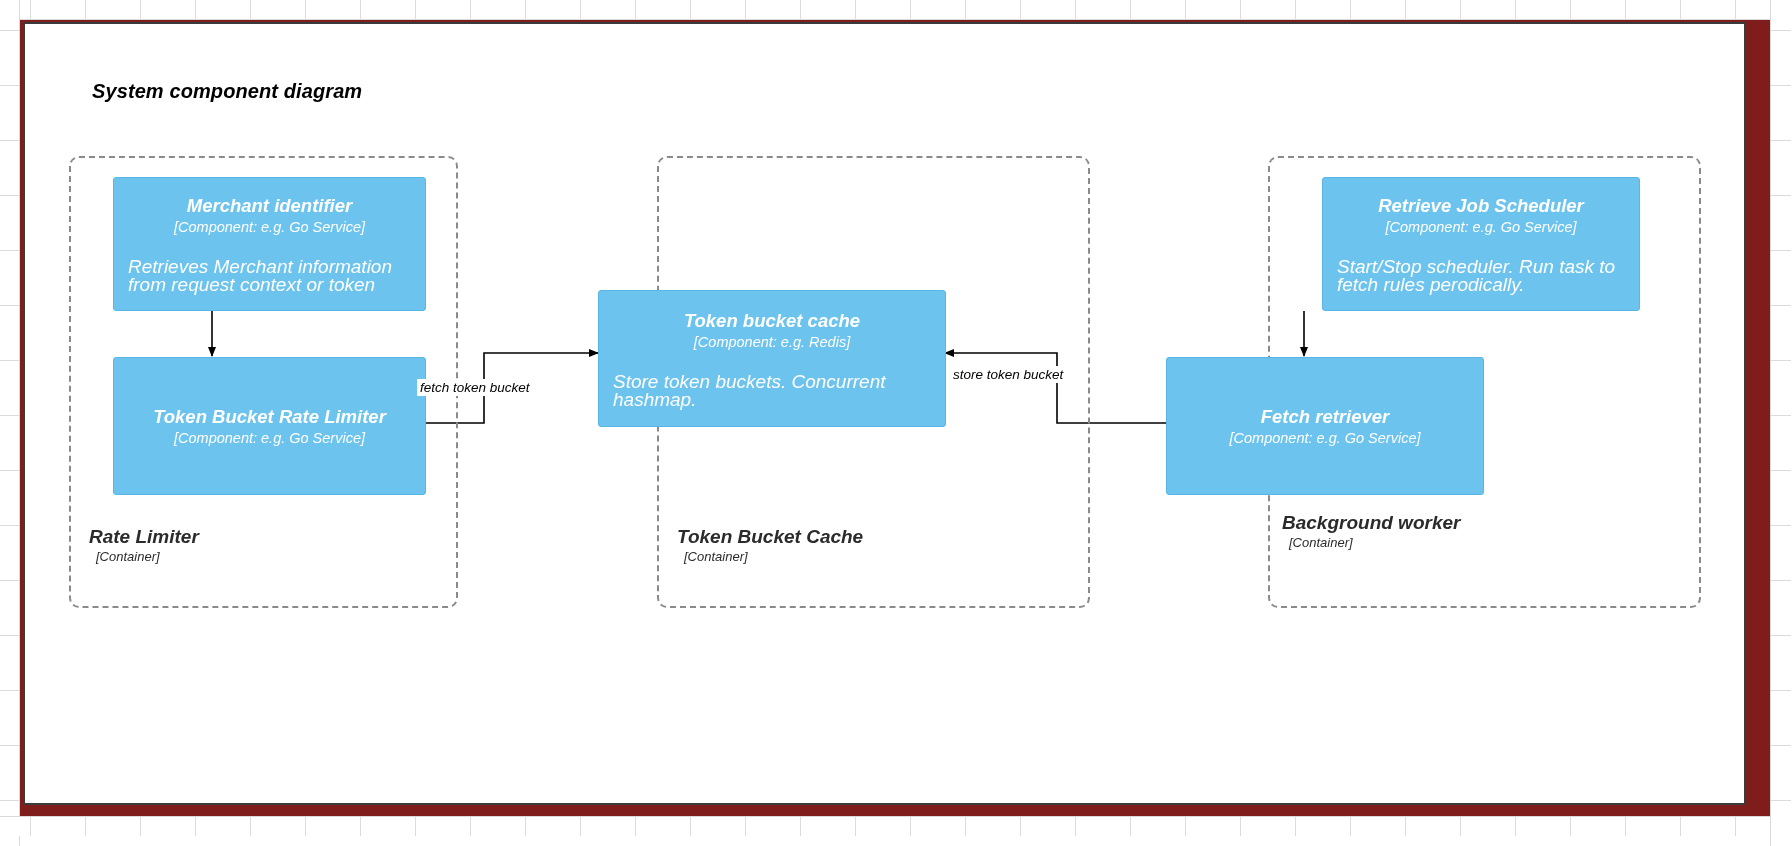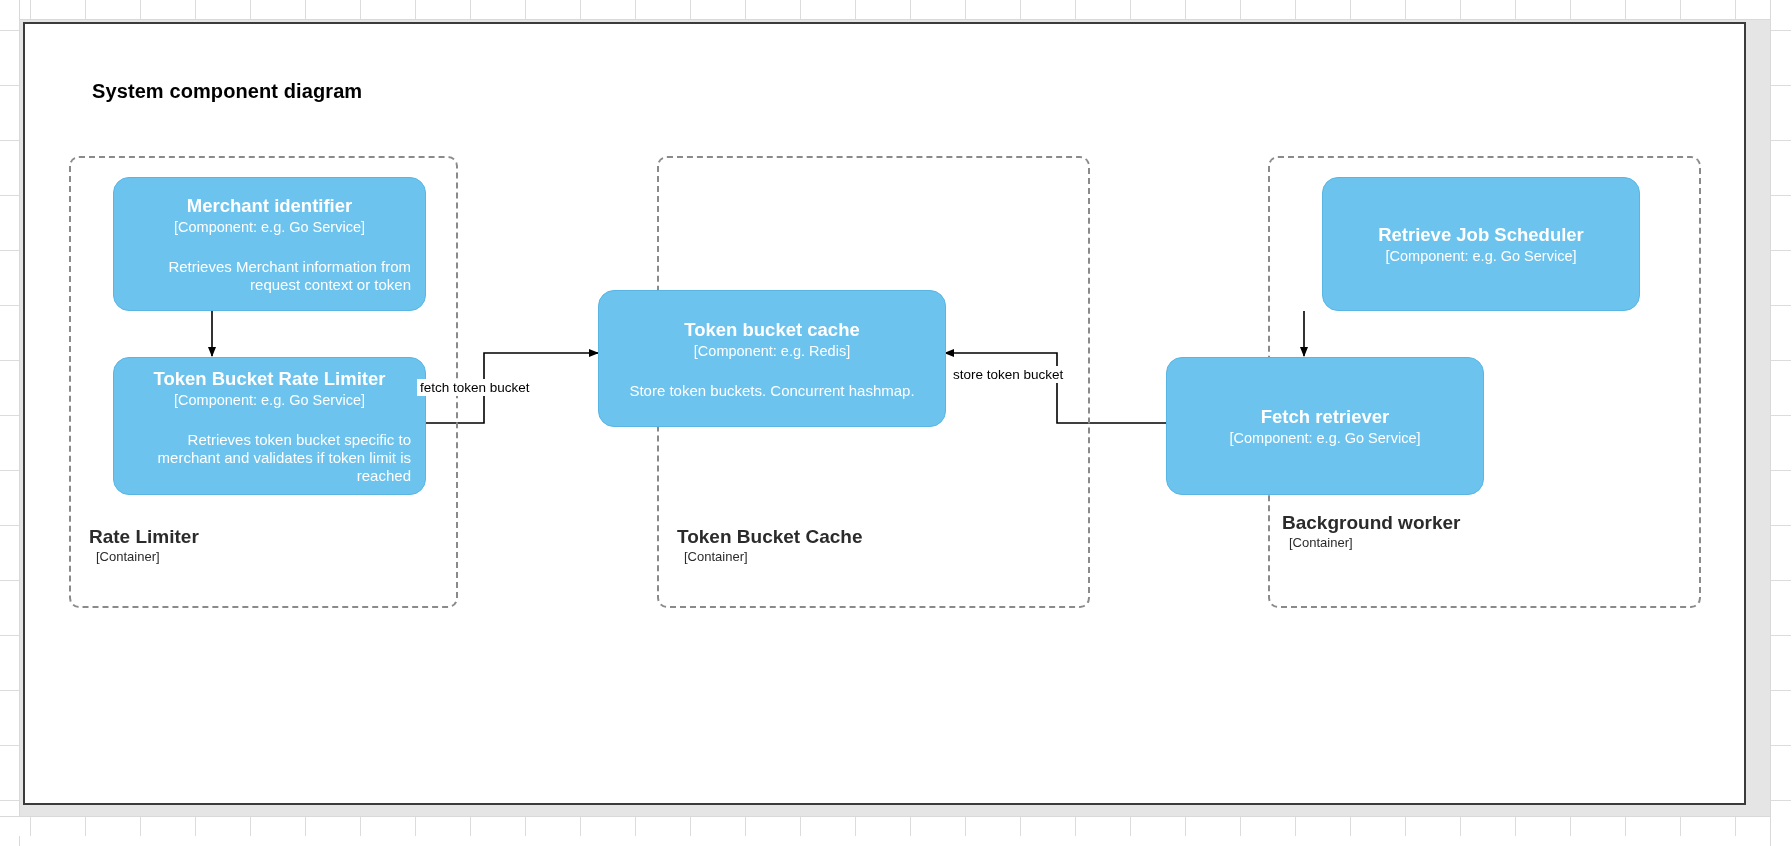--- a/index.html
+++ b/index.html
@@ -9,21 +9,22 @@
     width: 1792px; height: 846px;
     background: #ffffff;
     font-family: "Liberation Sans", sans-serif;
     overflow: hidden;
   }
 
   #stage {
     position: relative;
     width: 1792px;
     height: 836px;
-    background: #e5e5e5;
+    background: #7f1d1d;
+    font-style: italic;
   }
 
   
   .ruler-top {
     position: absolute;
     left: 0; top: 0;
     width: 1792px; height: 20px;
     background: #ffffff;
     border-bottom: 1px solid #d9d9d9;
     overflow: hidden;
@@ -107,42 +108,42 @@
     color: #2b2b2b;
     line-height: 18px;
     margin-left: 7px;
   }
 
   
   .component {
     position: absolute;
     background: #6CC3EE;
     border: 1px solid #59b6e4;
-    border-radius: 16px;
+    border-radius: 3px;
     color: #ffffff;
-    text-align: right;
+    text-align: left;
     display: flex;
     flex-direction: column;
     align-items: center;
     justify-content: center;
     padding: 6px 10px;
   }
   .comp-title {
     font-size: 18.5px;
     font-weight: bold;
     line-height: 23px;
     margin-bottom: 1px;
   }
   .comp-tech {
     font-size: 14.5px;
     font-weight: normal;
     line-height: 19px;
   }
   .comp-desc {
-    font-size: 15px;
+    font-size: 19px;
     font-weight: normal;
     line-height: 18px;
     margin-top: 21px;
     padding: 0 4px;
   }
 
   
   .edge-svg {
     position: absolute;
     left: 0; top: 0;
@@ -306,21 +307,20 @@
 
     <div class="component" style="left:88px; top:153px; width:313px; height:134px;">
       <div class="comp-title">Merchant identifier</div>
       <div class="comp-tech">[Component: e.g. Go Service]</div>
       <div class="comp-desc">Retrieves Merchant information from request context or token</div>
     </div>
 
     <div class="component" style="left:88px; top:333px; width:313px; height:138px;">
       <div class="comp-title">Token Bucket Rate Limiter</div>
       <div class="comp-tech">[Component: e.g. Go Service]</div>
-      <div class="comp-desc">Retrieves token bucket specific to merchant and validates if token limit is reached</div>
     </div>
 
     <div class="container-box" style="left:632px; top:132px; width:433px; height:452px;"></div>
 
     <div class="container-label" style="left:652px; top:501px;">
       <div class="cl-name">Token Bucket Cache</div>
       <div class="cl-type">[Container]</div>
     </div>
 
     <div class="component" style="left:573px; top:266px; width:348px; height:137px;">
@@ -332,20 +332,21 @@
     <div class="container-box" style="left:1243px; top:132px; width:433px; height:452px;"></div>
 
     <div class="container-label" style="left:1257px; top:487px;">
       <div class="cl-name">Background worker</div>
       <div class="cl-type">[Container]</div>
     </div>
 
     <div class="component" style="left:1297px; top:153px; width:318px; height:134px;">
       <div class="comp-title">Retrieve Job Scheduler</div>
       <div class="comp-tech">[Component: e.g. Go Service]</div>
+      <div class="comp-desc">Start/Stop scheduler. Run task to fetch rules perodically.</div>
     </div>
 
     <div class="component" style="left:1141px; top:333px; width:318px; height:138px;">
       <div class="comp-title">Fetch retriever</div>
       <div class="comp-tech">[Component: e.g. Go Service]</div>
     </div>
 
     <div class="edge-label" style="left:392px; top:355px;">fetch token bucket</div>
 
     <div class="edge-label" style="left:925px; top:342px;">store token bucket</div>

